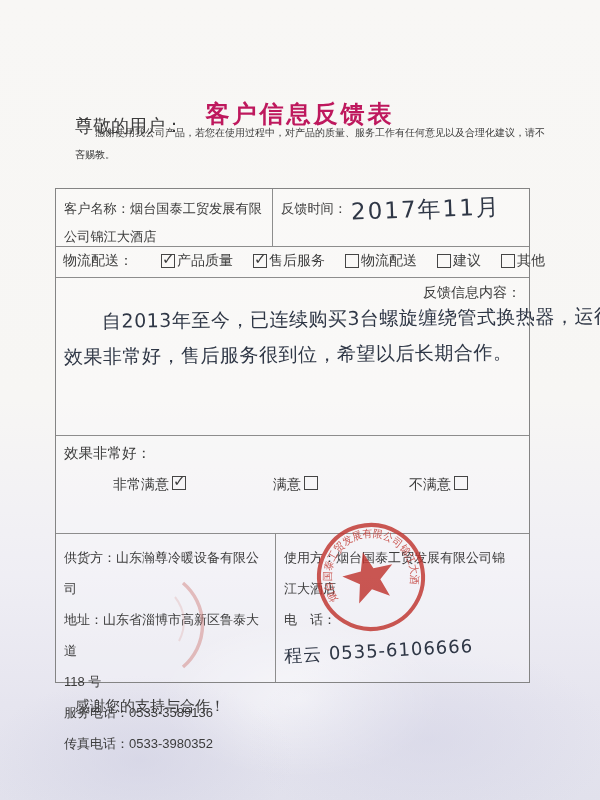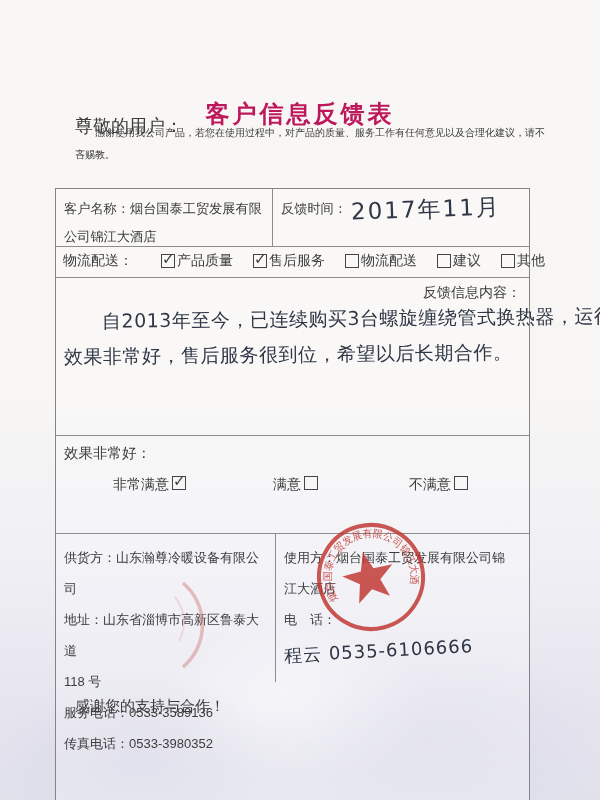--- a/index.html
+++ b/index.html
@@ -21,21 +21,21 @@
     font-size:24px;font-weight:bold;letter-spacing:3px;color:#be185d;margin-top:40px;
   }
   .greeting{position:absolute;left:75px;top:96px;font-size:18px;margin-top:18px;}
   .intro{
     position:absolute;left:75px;top:122px;width:470px;
     font-size:10px;line-height:22px;text-indent:2em;
   }
   .closing{position:absolute;left:75px;top:697px;font-size:15px;}
 
   .tbl{
-    position:absolute;left:55px;top:188px;width:475px;height:613px;
+    position:absolute;left:55px;top:188px;width:475px;height:495px;
     border:1px solid #848484;box-sizing:border-box;background:rgba(255,255,255,.25);
   }
   .row{position:absolute;left:0;width:473px;box-sizing:border-box;border-bottom:1px solid #8d8d8d;}
   .r1{top:0;height:58px;}
   .r2{top:58px;height:31px;}
   .r3{top:89px;height:158px;}
   .r4{top:247px;height:98px;}
   .r5{top:345px;height:148px;border-bottom:none;}
   .cell{position:absolute;top:0;height:100%;box-sizing:border-box;}
   .c-split-l{left:0;width:217px;border-right:1px solid #8d8d8d;}

